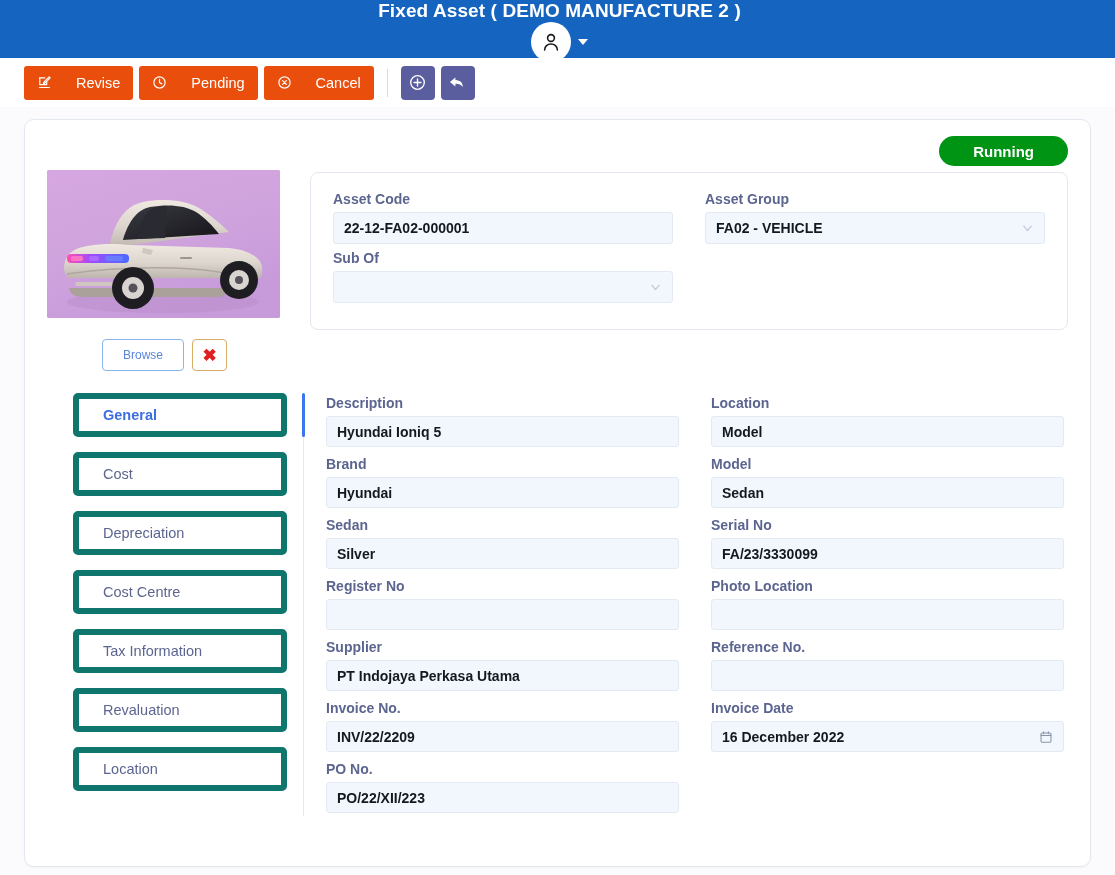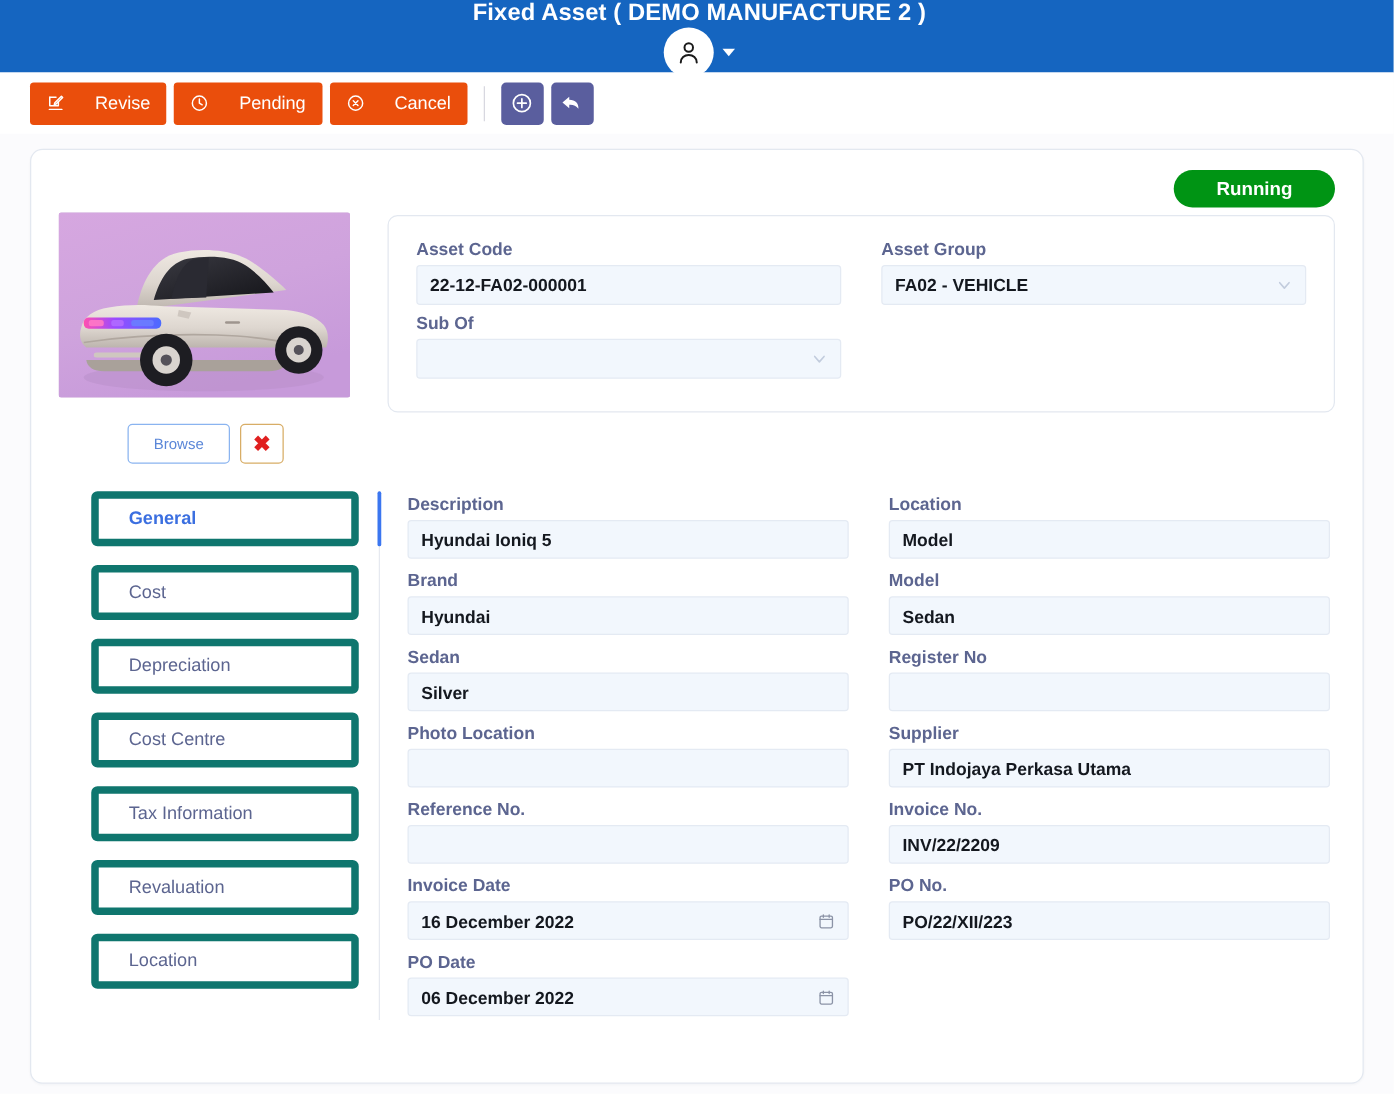--- a/index.html
+++ b/index.html
@@ -488,20 +488,26 @@
               <span class="val">Sedan</span>
             </div>
           </div>
 
           <div class="field">
             <span class="flabel">Sedan</span>
             <div class="fbox">
               <span class="val">Silver</span>
             </div>
           </div>
+          <div class="field">
+            <span class="flabel">Serial No</span>
+            <div class="fbox">
+              <span class="val">FA/23/3330099</span>
+            </div>
+          </div>
 
           <div class="field">
             <span class="flabel">Register No</span>
             <div class="fbox">
               <span class="val"></span>
             </div>
           </div>
           <div class="field">
             <span class="flabel">Photo Location</span>
             <div class="fbox">
@@ -540,31 +546,19 @@
               </span>
             </div>
           </div>
 
           <div class="field">
             <span class="flabel">PO No.</span>
             <div class="fbox">
               <span class="val">PO/22/XII/223</span>
             </div>
           </div>
-          <div class="field">
-            <span class="flabel">PO Date</span>
-            <div class="fbox">
-              <span class="val">06 December 2022</span>
-              <span class="cal">
-                <svg width="14" height="14" viewBox="0 0 24 24" fill="none" stroke="currentColor" stroke-width="1.8">
-                  <rect x="3.5" y="5" width="17" height="16" rx="2"></rect>
-                  <path d="M3.5 9.5h17M8 3.2v3.4M16 3.2v3.4" stroke-linecap="round"></path>
-                </svg>
-              </span>
-            </div>
-          </div>
 
         </div>
       </div>
     </div>
 
   </div>
 </div>
 
 </body></html>

